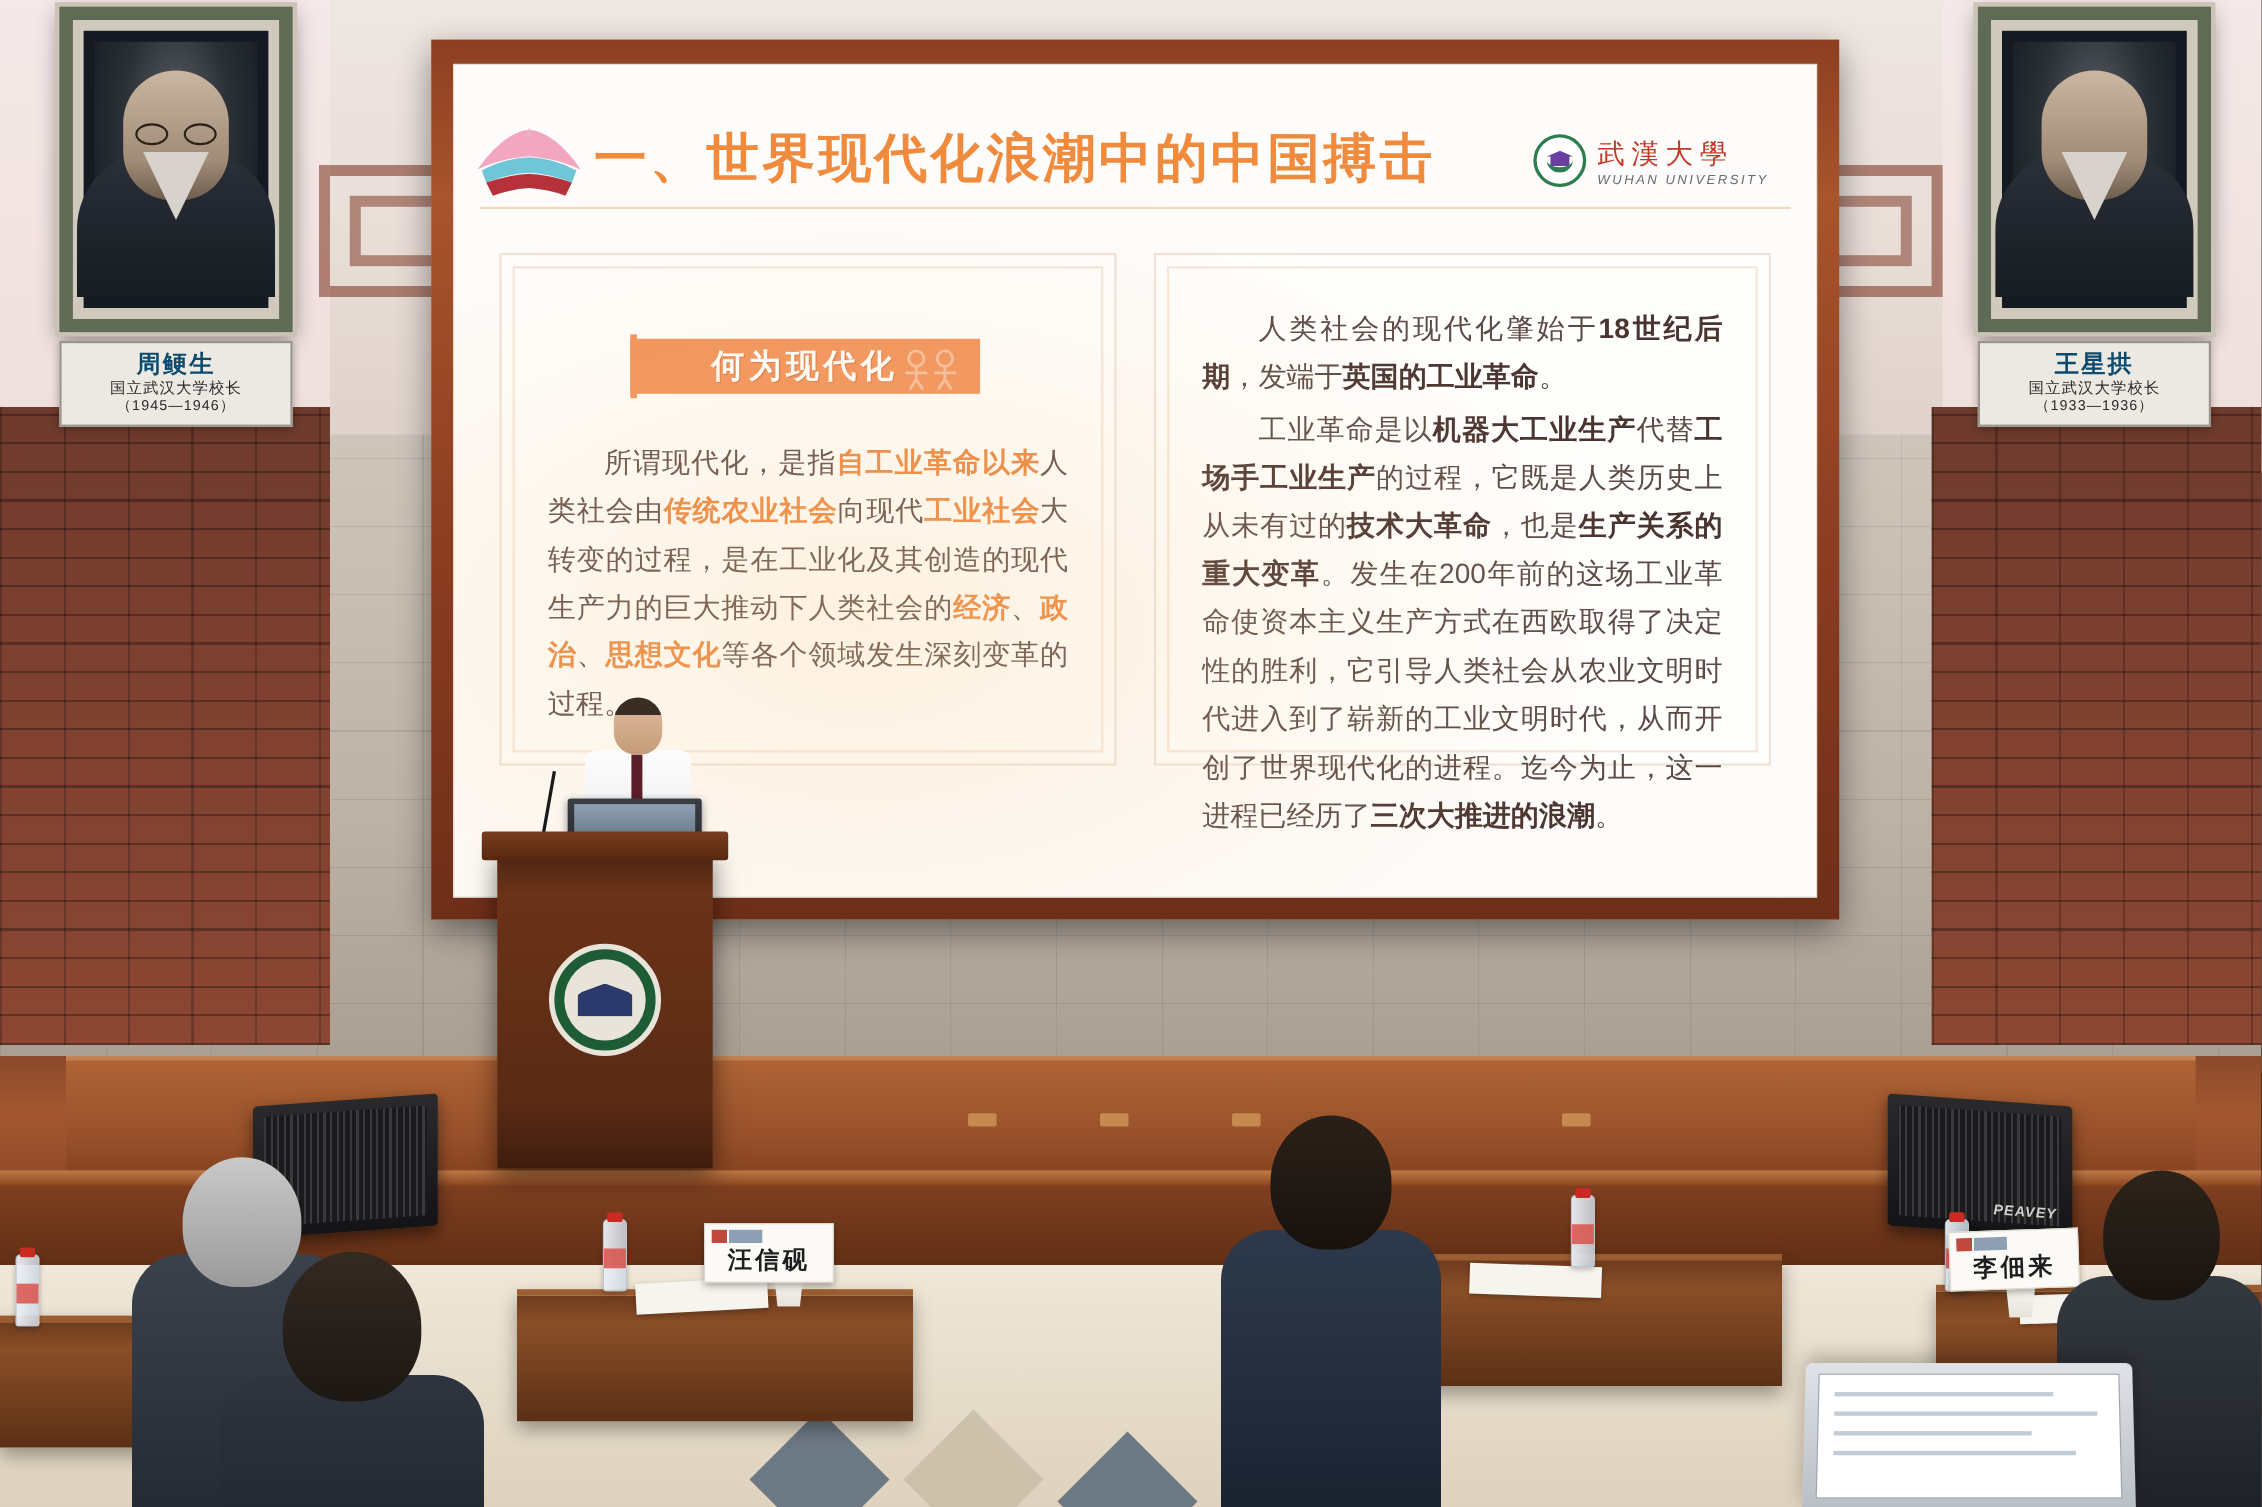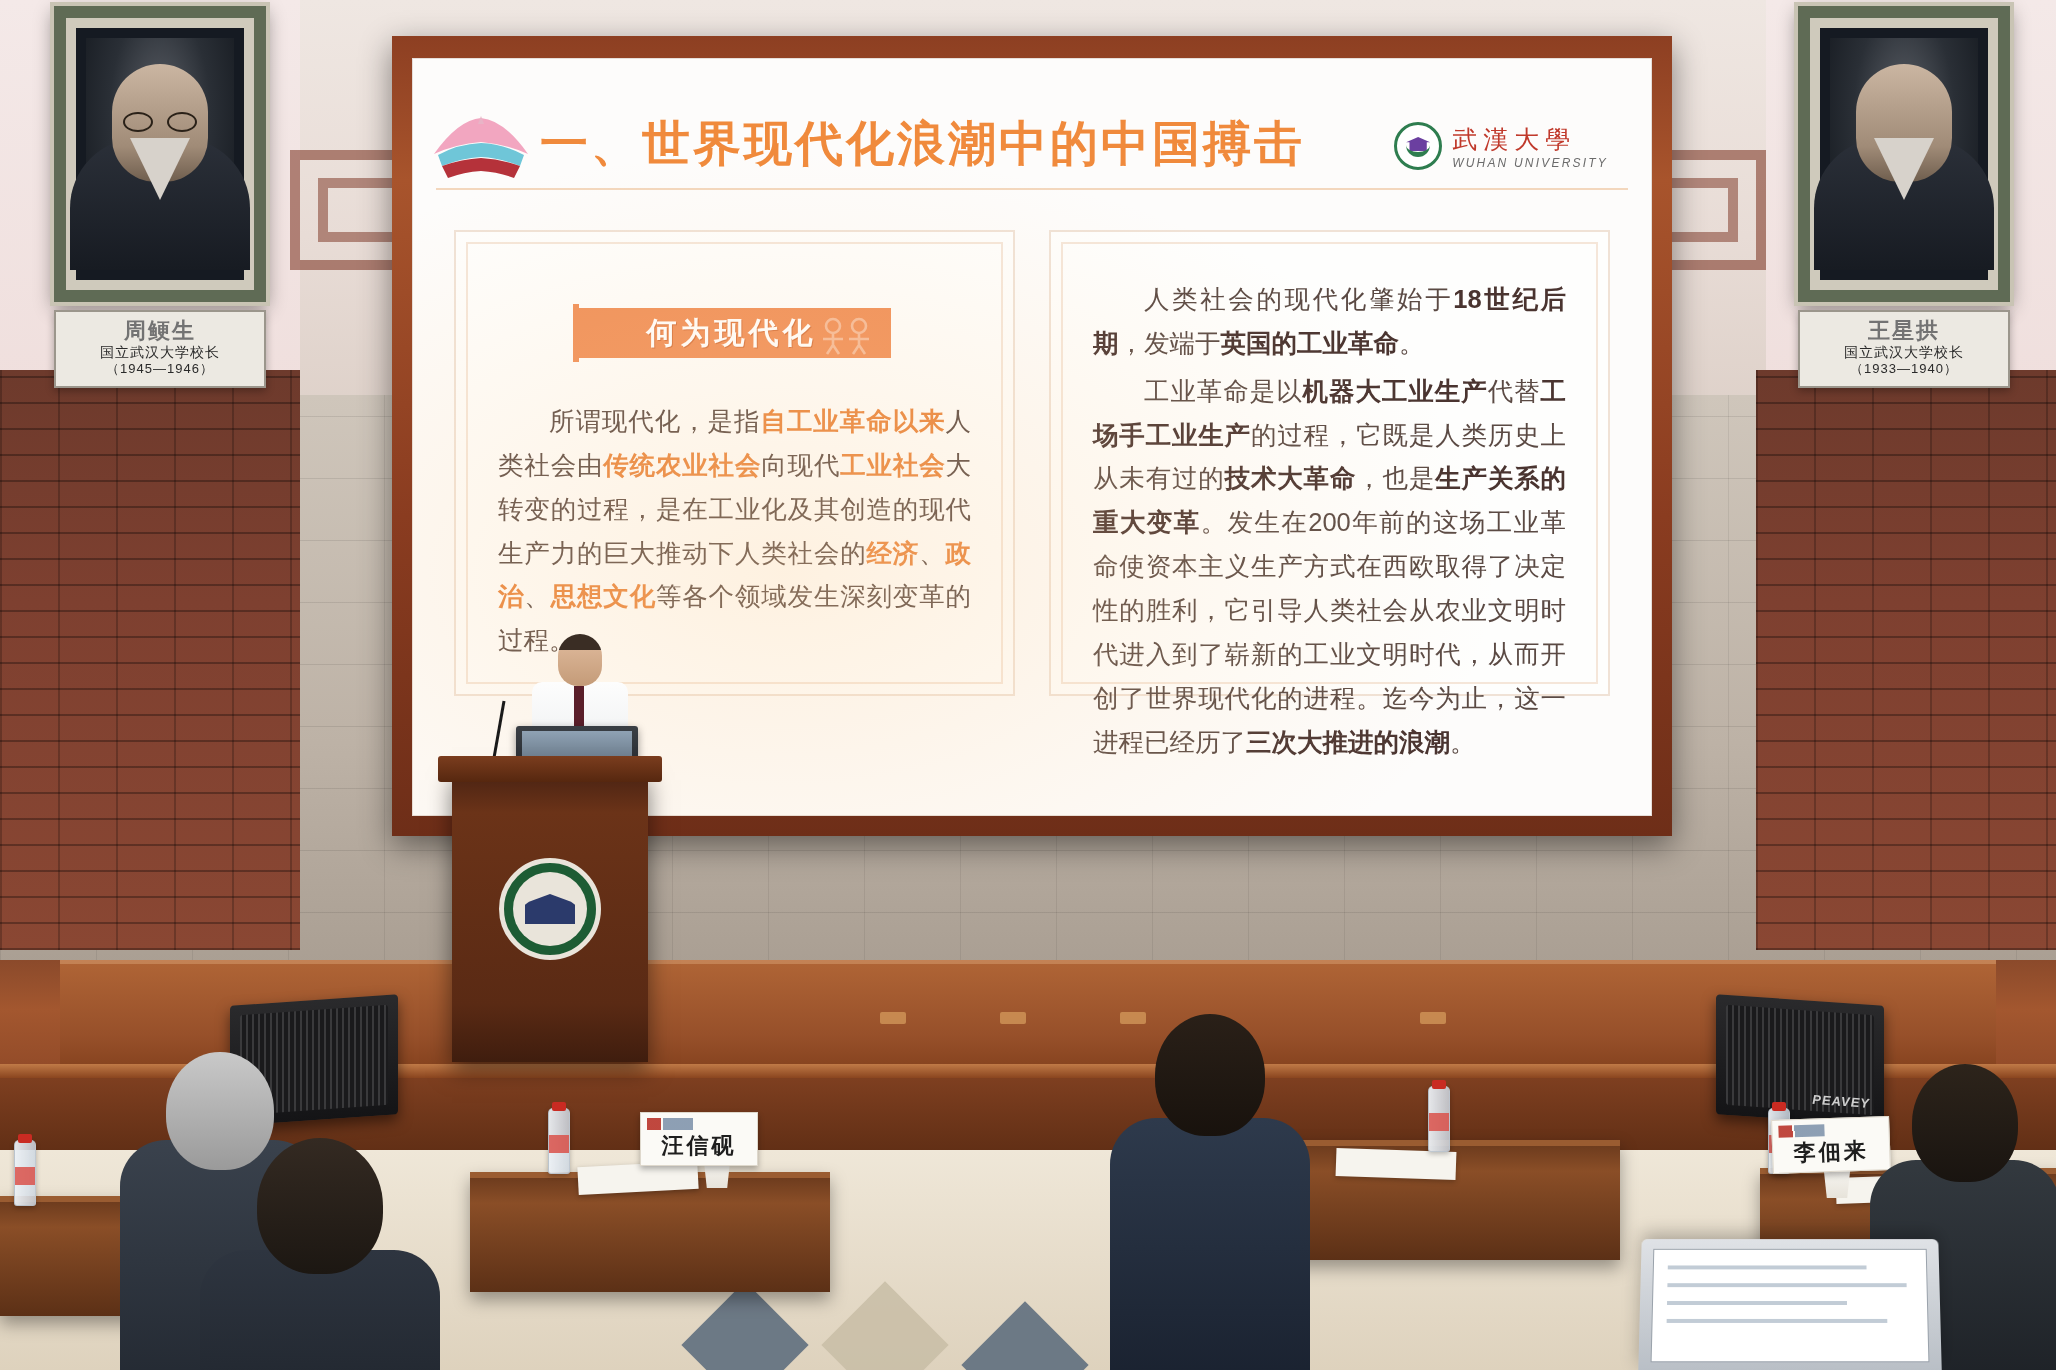--- a/index.html
+++ b/index.html
@@ -108,21 +108,21 @@
   .pglasses i:first-child{left:0;} .pglasses i:last-child{right:0;}
 
   .nameplate {
     position: absolute; top: 310px; width: 212px;
     background: #ece9e2; border: 2px solid #9b968c;
     text-align: center; padding: 6px 4px 8px;
     box-shadow: 0 3px 8px rgba(0,0,0,.3);
   }
   .nameplate.left { left: 54px; }
   .nameplate.right { right: 46px; }
-  .np-name { font-size: 22px; font-weight: 700; color:#737373; letter-spacing:2px; line-height:1.15; }
+  .np-name { font-size: 22px; font-weight: 700; color:#0c4a6e; letter-spacing:2px; line-height:1.15; }
   .np-role { font-size: 14px; color:#2a2a2a; letter-spacing:1px; line-height:1.3; }
   .np-years { font-size: 13px; color:#2a2a2a; letter-spacing:1px; line-height:1.3; }
 
   
   .screen-frame {
     position: absolute; left: 392px; top: 36px; width: 1280px; height: 800px;
     background: linear-gradient(180deg,#8d3f22,#a8542c 18%, #8a3c20 60%, #6e2e18);
     padding: 22px 20px 20px 20px;
     box-shadow: 0 10px 30px rgba(0,0,0,.45);
   }
@@ -418,21 +418,21 @@
       <div class="pimg">
         <div class="pbody"></div>
         <div class="phead"></div>
         <div class="pcollar"></div>
       </div>
     </div>
   </div>
   <div class="nameplate right">
     <div class="np-name">王星拱</div>
     <div class="np-role">国立武汉大学校长</div>
-    <div class="np-years">（1933—1940）</div>
+    <div class="np-years">（1933—1936）</div>
   </div>
 
   <div class="screen-frame">
     <div class="screen">
 
       <div class="slide-title-row">
         <div class="roof-icon">
           <svg viewBox="0 0 106 68" width="106" height="68">
             <path d="M6 40 Q30 6 53 4 Q76 6 100 40 Q78 30 53 28 Q28 30 6 40 Z" fill="#f2a6c0"></path>
             <path d="M10 41 Q30 30 53 29 Q76 30 96 41 L92 52 Q72 44 53 43 Q34 44 14 52 Z" fill="#6fc6d8"></path>

